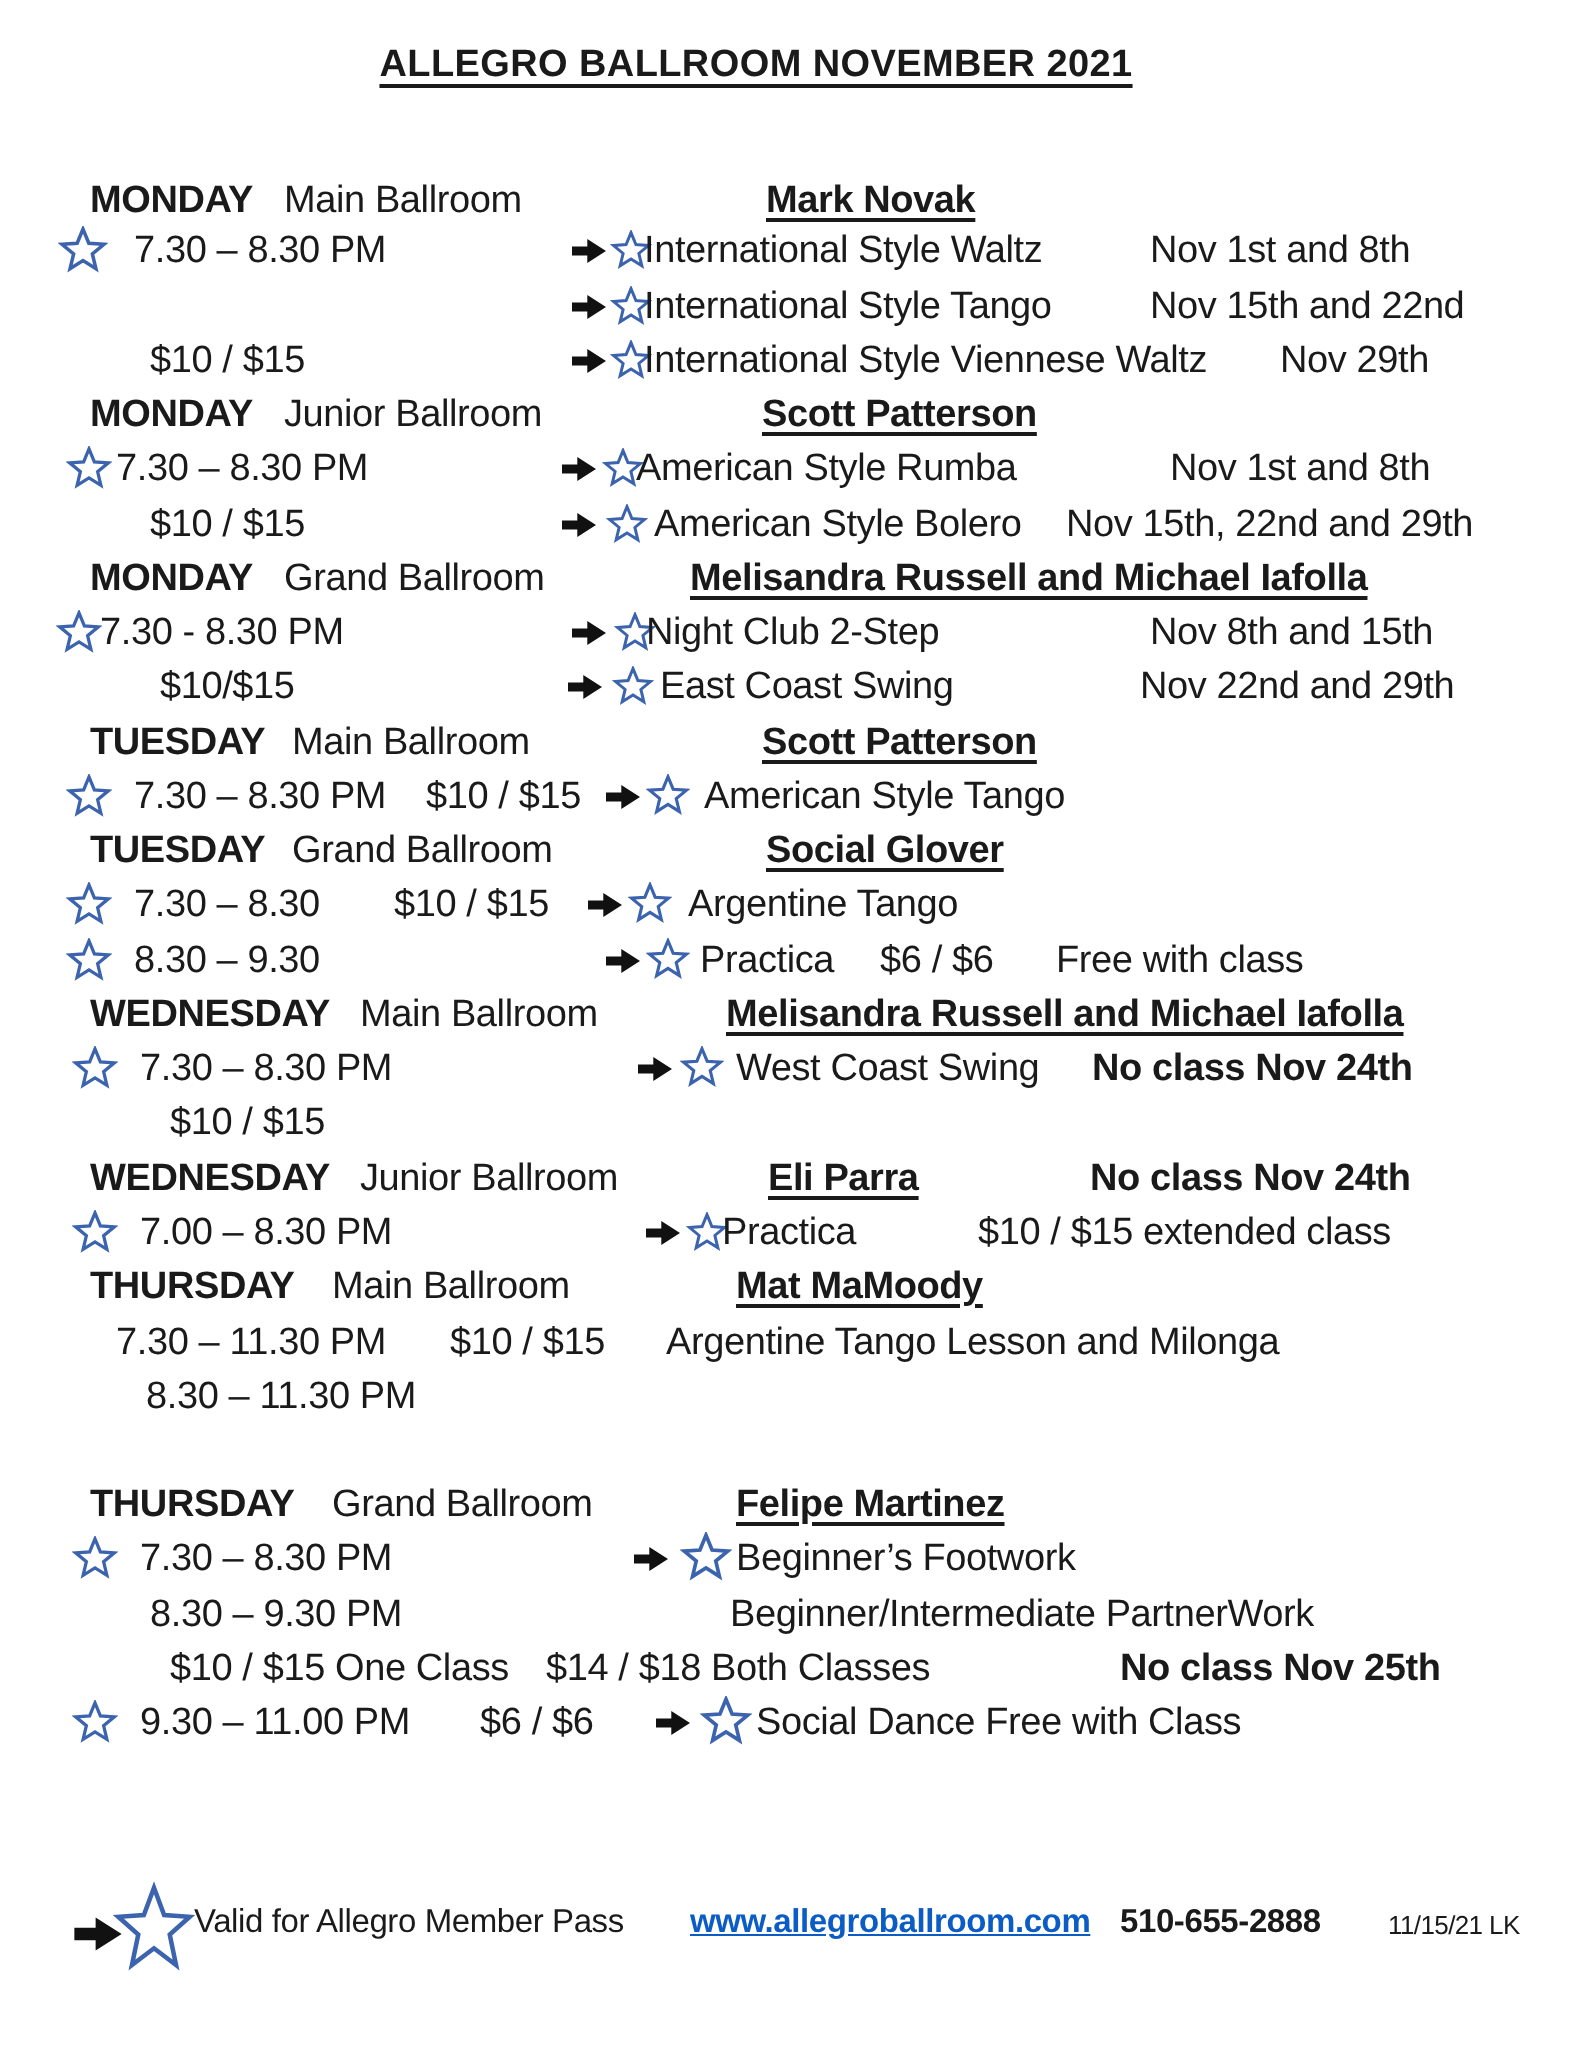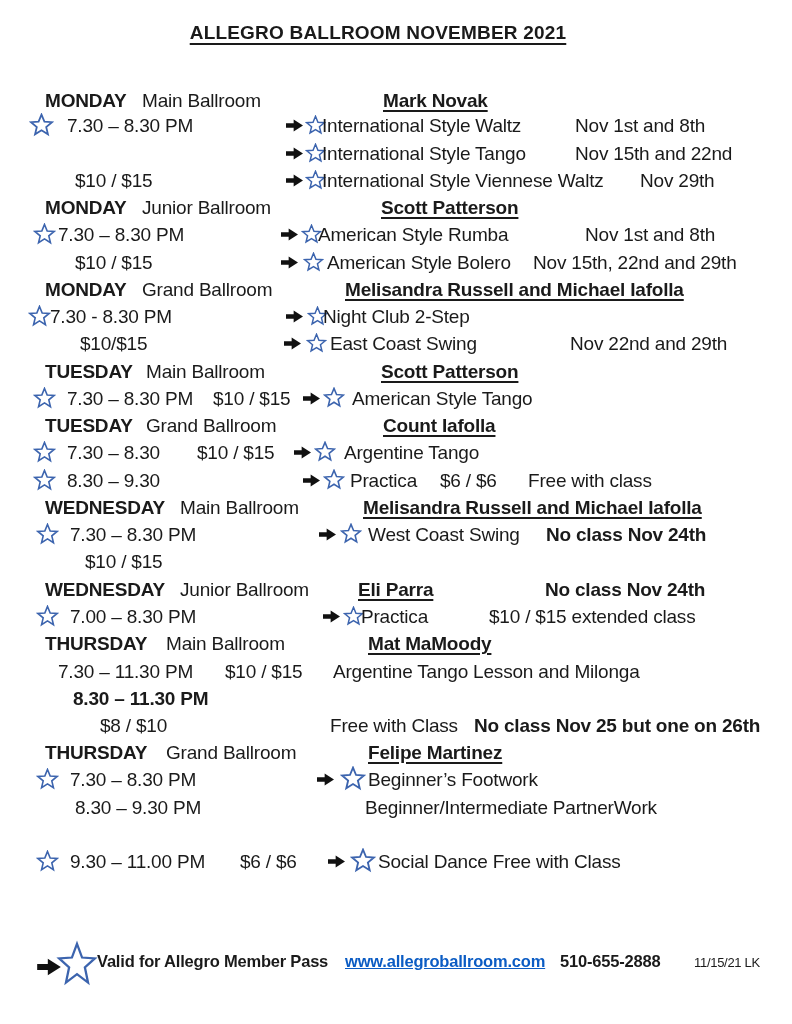--- a/index.html
+++ b/index.html
@@ -24,21 +24,21 @@
   }
   #schedule{position:absolute;top:0;left:0;width:100%;height:100%;}
   .line{position:absolute;left:0;width:792px;height:26px;line-height:26px;white-space:nowrap;}
   .chunk{position:absolute;top:0;}
   .chunk.b{font-weight:700;}
   .chunk.u{text-decoration:underline;text-decoration-thickness:1.8px;text-underline-offset:3px;}
   .icon{position:absolute;display:inline-flex;align-items:center;}
   .footer{position:absolute;top:938px;left:0;width:792px;height:64px;}
   .footer .f-arrow{position:absolute;left:36px;top:17px;}
   .footer .f-star{position:absolute;left:56px;top:1px;}
-  .f-note{position:absolute;left:97px;top:14px;font-weight:700;font-size:16.5px;}
+  .f-note{position:absolute;left:97px;top:14px;font-weight:400;font-size:16.5px;}
   .f-link{position:absolute;left:345px;top:14px;font-weight:700;font-size:16.5px;color:#0b5cc4;text-decoration:underline;cursor:pointer;}
   .f-phone{position:absolute;left:560px;top:14px;font-weight:700;font-size:16.5px;}
   .f-rev{position:absolute;left:694px;top:17px;font-size:13px;letter-spacing:-0.3px;}
 </style>
 </head>
 <body>
 
 <div id="page">
 
   <div class="title-wrap">
@@ -156,20 +156,21 @@
           <svg width="19" height="17" viewBox="0 0 22 20">
             <path d="M1 7.4 H10 V3 L21 10 L10 17 V12.6 H1 Z" fill="#111111"></path>
           </svg>
         </span>
         <span class="icon" style="left: 307px; top: 1.5px;">
           <svg width="21" height="21" viewBox="0 0 24 24">
             <path d="M12 1.5 L14.8 8.3 L22.1 8.8 L16.5 13.4 L18.2 20.5 L12 16.6 L5.8 20.5 L7.5 13.4 L1.9 8.8 L9.2 8.3 Z" fill="none" stroke="#3C64AE" stroke-width="1.7" stroke-linejoin="miter"></path>
           </svg>
         </span>
         <span class="chunk" style="left: 323px;">Night Club 2-Step</span>
+        <span class="chunk" style="left: 575px;">Nov 8th and 15th</span>
       </div>
       <div class="line" style="top: 331px; padding-left: 26px;">
         <span class="chunk" style="left: 80px;">$10/$15</span>
         <span class="icon" style="left: 283px; top: 4px;">
           <svg width="19" height="17" viewBox="0 0 22 20">
             <path d="M1 7.4 H10 V3 L21 10 L10 17 V12.6 H1 Z" fill="#111111"></path>
           </svg>
         </span>
         <span class="icon" style="left: 306px; top: 1.5px;">
           <svg width="21" height="21" viewBox="0 0 24 24">
@@ -200,21 +201,21 @@
         <span class="icon" style="left: 323px; top: 1px;">
           <svg width="22" height="22" viewBox="0 0 24 24">
             <path d="M12 1.5 L14.8 8.3 L22.1 8.8 L16.5 13.4 L18.2 20.5 L12 16.6 L5.8 20.5 L7.5 13.4 L1.9 8.8 L9.2 8.3 Z" fill="none" stroke="#3C64AE" stroke-width="1.7" stroke-linejoin="miter"></path>
           </svg>
         </span>
         <span class="chunk" style="left: 352px;">American Style Tango</span>
       </div>
       <div class="line" style="top: 413px;">
         <span class="chunk b" style="left: 45px;">TUESDAY</span>
         <span class="chunk" style="left: 146px;">Grand Ballroom</span>
-        <span class="chunk b u" style="left: 383px;">Count Iafolla</span>
+        <span class="chunk b u" style="left: 383px;">Social Glover</span>
       </div>
       <div class="line" style="top: 440px;">
         <span class="icon" style="left: 33px; top: 0.5px;">
           <svg width="23" height="23" viewBox="0 0 24 24">
             <path d="M12 1.5 L14.8 8.3 L22.1 8.8 L16.5 13.4 L18.2 20.5 L12 16.6 L5.8 20.5 L7.5 13.4 L1.9 8.8 L9.2 8.3 Z" fill="none" stroke="#3C64AE" stroke-width="1.7" stroke-linejoin="miter"></path>
           </svg>
         </span>
         <span class="chunk" style="left: 67px;">7.30 – 8.30</span>
         <span class="chunk" style="left: 197px;">$10 / $15</span>
         <span class="icon" style="left: 293px; top: 4px;">
@@ -274,21 +275,21 @@
         </span>
         <span class="chunk" style="left: 368px;">West Coast Swing</span>
         <span class="chunk b" style="left: 546px;">No class Nov 24th</span>
       </div>
       <div class="line" style="top: 549px;">
         <span class="chunk" style="left: 85px;">$10 / $15</span>
       </div>
       <div class="line" style="top: 577px;">
         <span class="chunk b" style="left: 45px;">WEDNESDAY</span>
         <span class="chunk" style="left: 180px;">Junior Ballroom</span>
-        <span class="chunk b u" style="left: 358px; text-align: right;">Eli Parra</span>
+        <span class="chunk b u" style="left: 384px; text-align: right;">Eli Parra</span>
         <span class="chunk b" style="left: 545px;">No class Nov 24th</span>
       </div>
       <div class="line" style="top: 604px;">
         <span class="icon" style="left: 36px; top: 0.5px;">
           <svg width="23" height="23" viewBox="0 0 24 24">
             <path d="M12 1.5 L14.8 8.3 L22.1 8.8 L16.5 13.4 L18.2 20.5 L12 16.6 L5.8 20.5 L7.5 13.4 L1.9 8.8 L9.2 8.3 Z" fill="none" stroke="#3C64AE" stroke-width="1.7" stroke-linejoin="miter"></path>
           </svg>
         </span>
         <span class="chunk" style="left: 70px;">7.00 – 8.30 PM</span>
         <span class="icon" style="left: 322px; top: 4px;">
@@ -307,27 +308,22 @@
       <div class="line" style="top: 631px;">
         <span class="chunk b" style="left: 45px;">THURSDAY</span>
         <span class="chunk" style="left: 166px;">Main Ballroom</span>
         <span class="chunk b u" style="left: 368px;">Mat MaMoody</span>
       </div>
       <div class="line" style="top: 659px;">
         <span class="chunk" style="left: 58px;">7.30 – 11.30 PM</span>
         <span class="chunk" style="left: 225px;">$10 / $15</span>
         <span class="chunk" style="left: 333px;">Argentine Tango Lesson and Milonga</span>
       </div>
-      <div class="line" style="top: 686px; font-weight: bold;">
+      <div class="line" style="top: 686px;">
         <span class="chunk" style="left: 73px;">8.30 – 11.30 PM</span>
-      </div>
-      <div class="line" style="top: 713px;">
-        <span class="chunk" style="left: 100px;">$8 / $10</span>
-        <span class="chunk" style="left: 330px;">Free with Class</span>
-        <span class="chunk b" style="left: 474px;">No class Nov 25 but one on 26th</span>
       </div>
       <div class="line" style="top: 740px;">
         <span class="chunk b" style="left: 45px;">THURSDAY</span>
         <span class="chunk" style="left: 166px;">Grand Ballroom</span>
         <span class="chunk b u" style="left: 368px;">Felipe Martinez</span>
       </div>
       <div class="line" style="top: 767px;">
         <span class="icon" style="left: 36px; top: 0.5px;">
           <svg width="23" height="23" viewBox="0 0 24 24">
             <path d="M12 1.5 L14.8 8.3 L22.1 8.8 L16.5 13.4 L18.2 20.5 L12 16.6 L5.8 20.5 L7.5 13.4 L1.9 8.8 L9.2 8.3 Z" fill="none" stroke="#3C64AE" stroke-width="1.7" stroke-linejoin="miter"></path>
@@ -342,20 +338,25 @@
         <span class="icon" style="left: 340px; top: -1px;">
           <svg width="26" height="26" viewBox="0 0 24 24">
             <path d="M12 1.5 L14.8 8.3 L22.1 8.8 L16.5 13.4 L18.2 20.5 L12 16.6 L5.8 20.5 L7.5 13.4 L1.9 8.8 L9.2 8.3 Z" fill="none" stroke="#3C64AE" stroke-width="1.7" stroke-linejoin="miter"></path>
           </svg>
         </span>
         <span class="chunk" style="left: 368px;">Beginner’s Footwork</span>
       </div>
       <div class="line" style="top: 795px;">
         <span class="chunk" style="left: 75px;">8.30 – 9.30 PM</span>
         <span class="chunk" style="left: 365px; text-align: right;">Beginner/Intermediate PartnerWork</span>
+      </div>
+      <div class="line" style="top: 822px;">
+        <span class="chunk" style="left: 85px;">$10 / $15 One Class</span>
+        <span class="chunk" style="left: 273px;">$14 / $18 Both Classes</span>
+        <span class="chunk b" style="left: 560px;">No class Nov 25th</span>
       </div>
       <div class="line" style="top: 849px;">
         <span class="icon" style="left: 36px; top: 0.5px;">
           <svg width="23" height="23" viewBox="0 0 24 24">
             <path d="M12 1.5 L14.8 8.3 L22.1 8.8 L16.5 13.4 L18.2 20.5 L12 16.6 L5.8 20.5 L7.5 13.4 L1.9 8.8 L9.2 8.3 Z" fill="none" stroke="#3C64AE" stroke-width="1.7" stroke-linejoin="miter"></path>
           </svg>
         </span>
         <span class="chunk" style="left: 70px;">9.30 – 11.00 PM</span>
         <span class="chunk" style="left: 240px;">$6 / $6</span>
         <span class="icon" style="left: 327px; top: 4px;">

